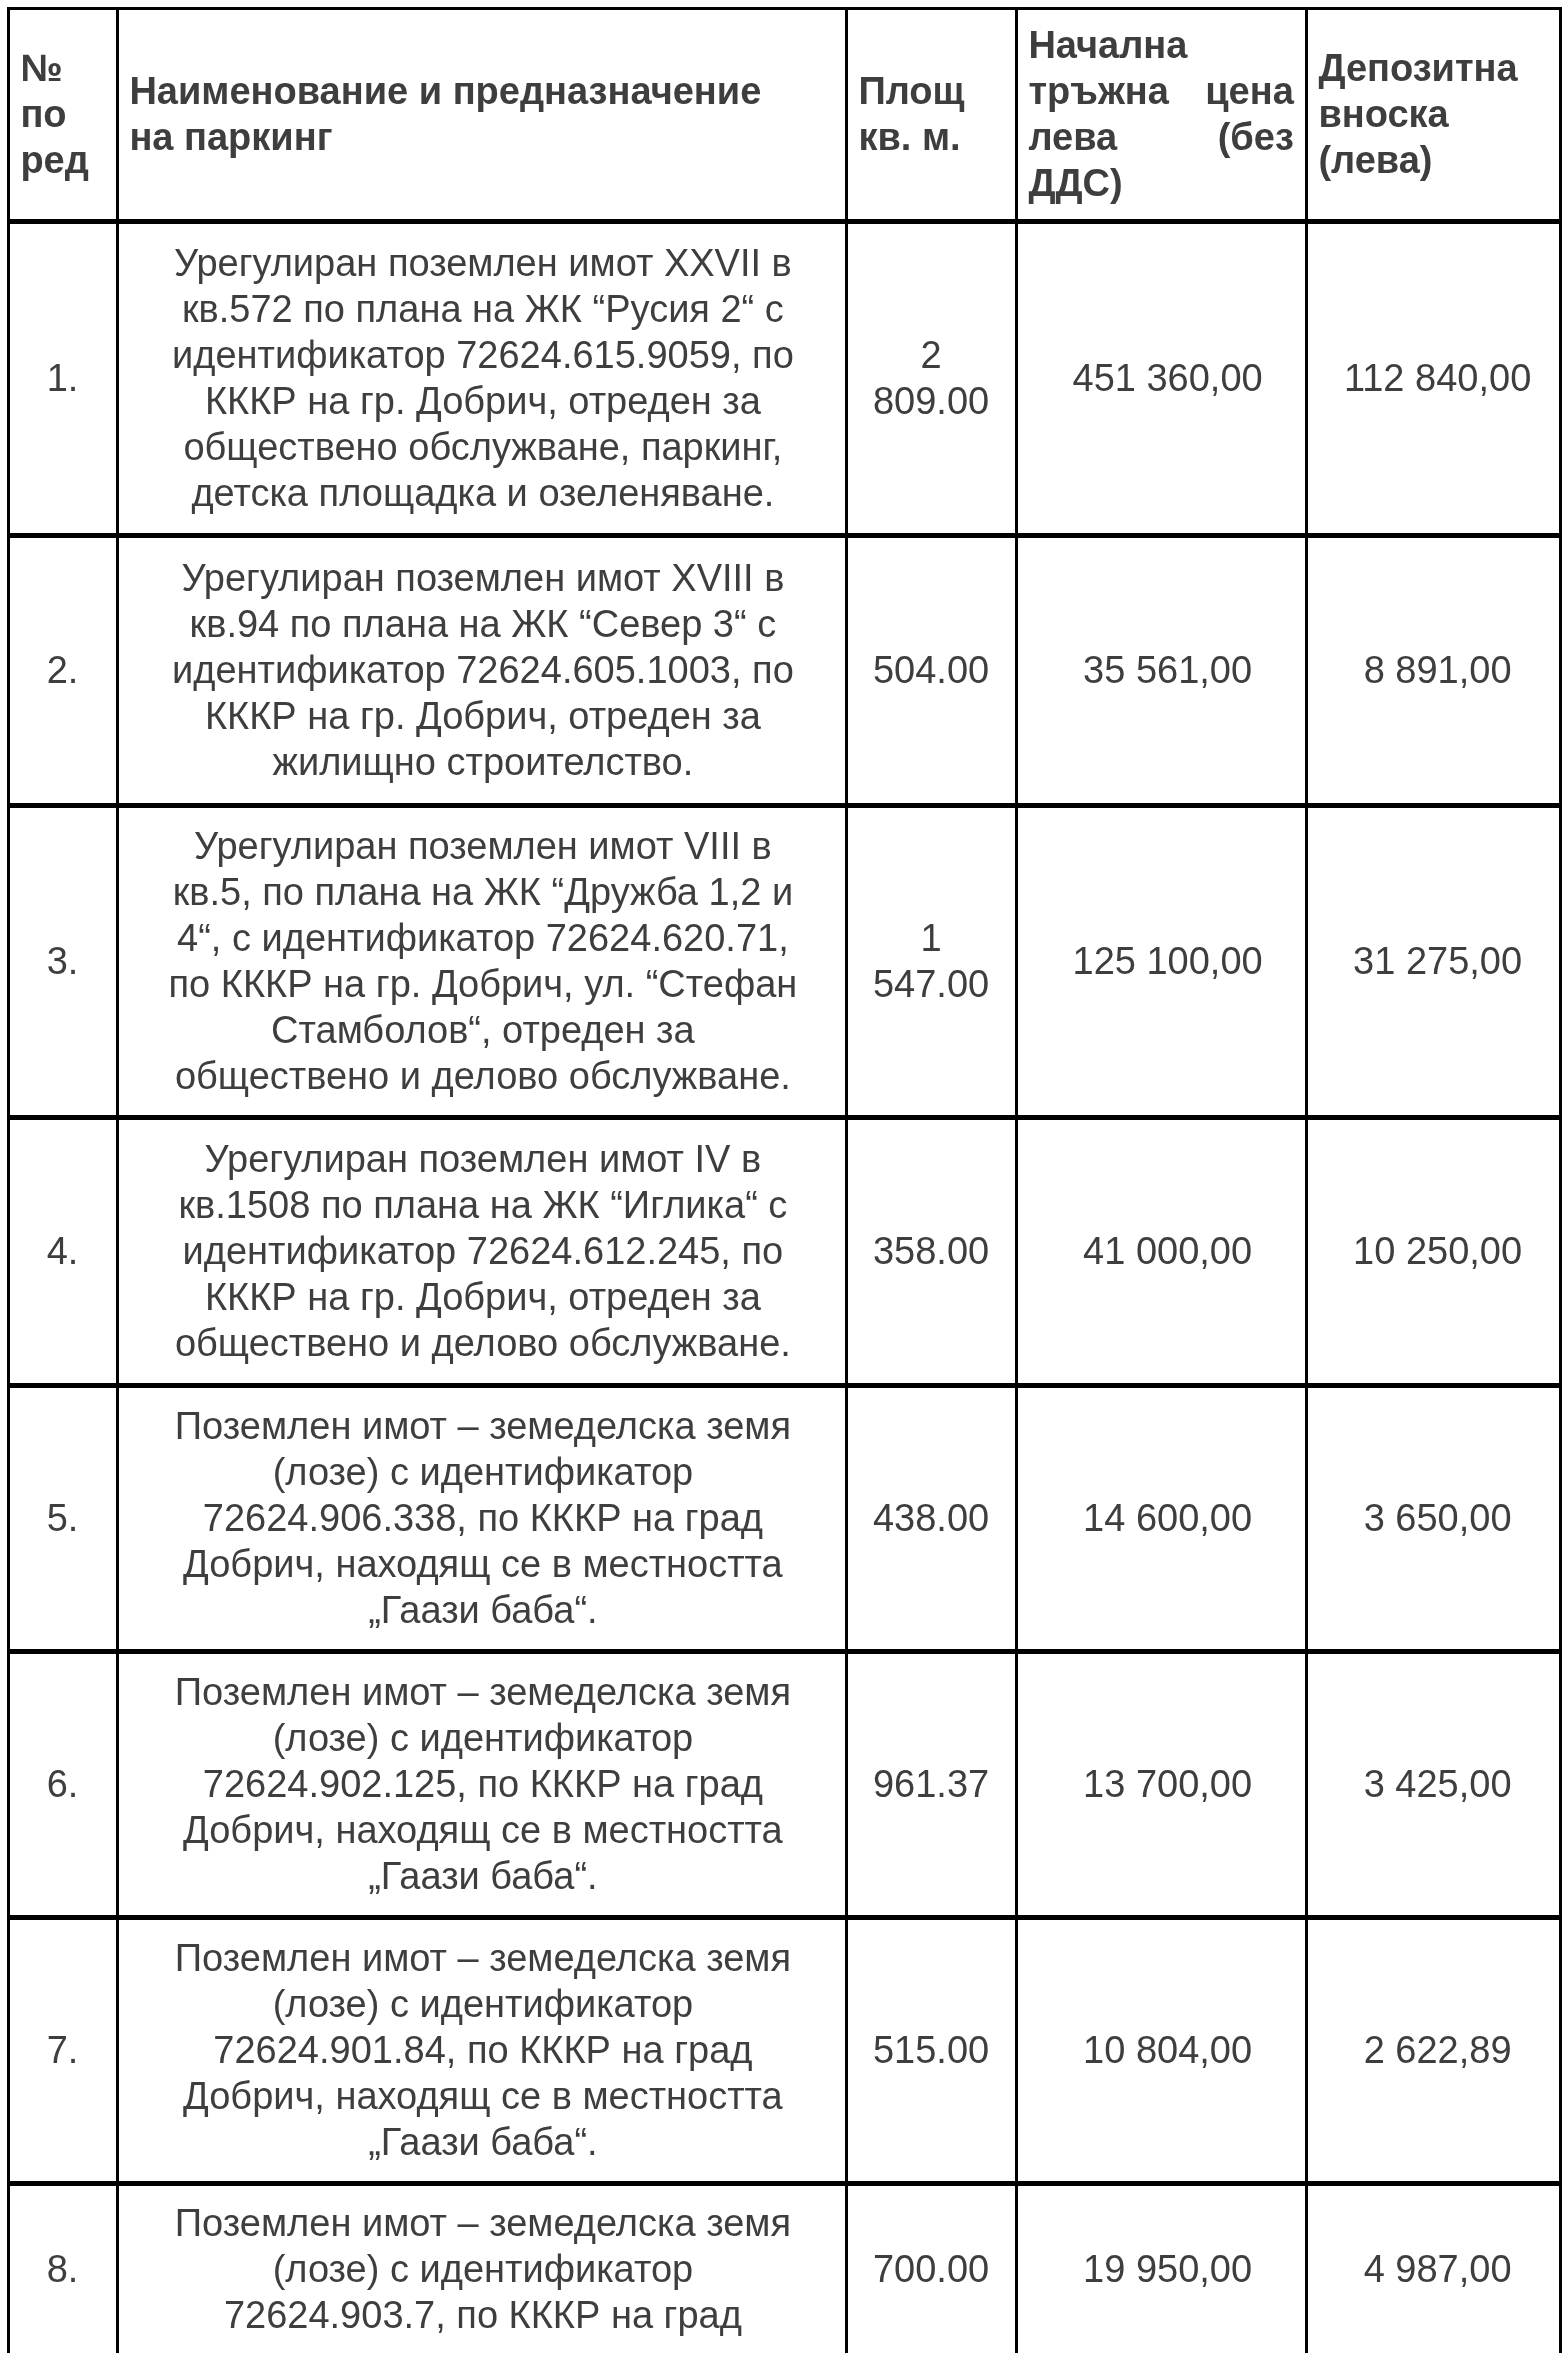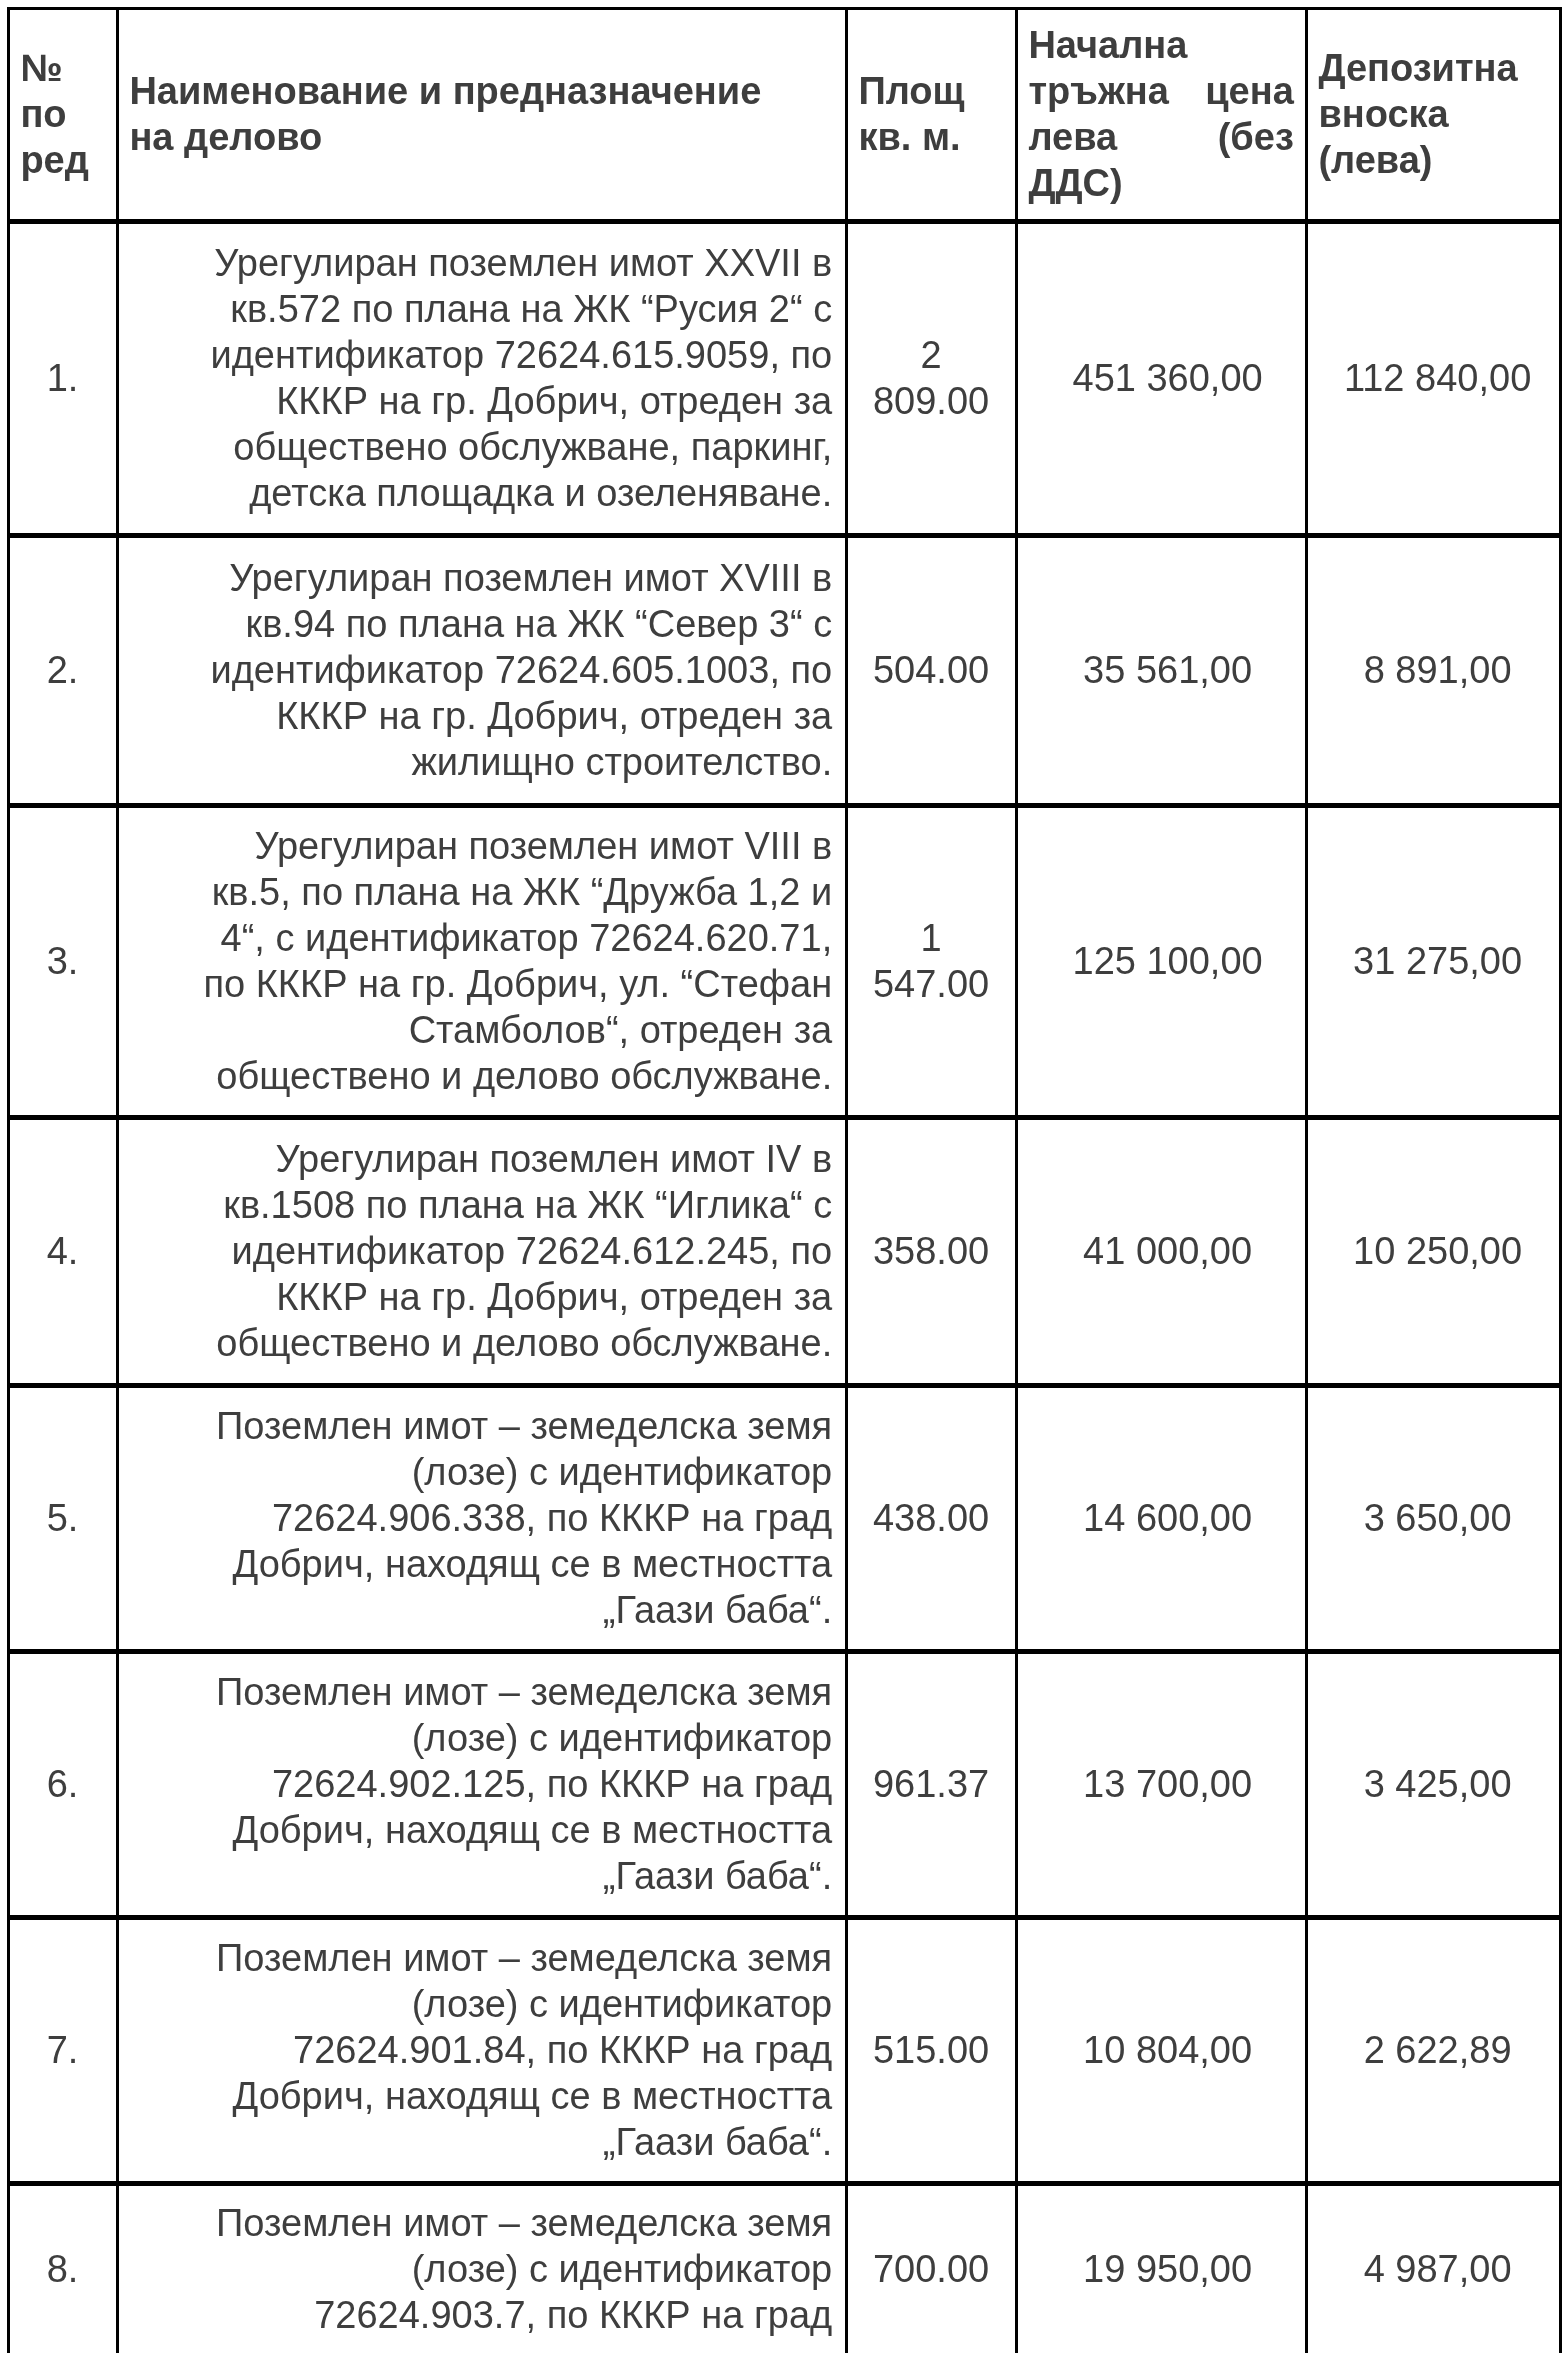--- a/index.html
+++ b/index.html
@@ -43,21 +43,21 @@
   th {
     font-weight: bold;
     text-align: left;
   }
   th.justify-cell {
     text-align: justify;
     text-align-last: justify;
   }
 
   td.num-cell     { text-align: center; padding-left: 3.3px; padding-right: 3.3px; }
-  td.desc-cell    { text-align: right; padding-left: 15px; padding-right: 12.4px; }
+  td.desc-cell    { text-align: center; padding-left: 15px; padding-right: 12.4px; }
   td.area-cell    { text-align: center; padding-left: 5px; padding-right: 5px; }
   td.price-cell   { text-align: center; padding-left: 18px; padding-right: 5px; }
   td.deposit-cell { text-align: center; padding-left: 14px; padding-right: 5px; }
 
   tr.hdr { height: 213px; }
   tr.r0  { height: 314px; }
   tr.r1  { height: 270px; }
   tr.r2  { height: 312px; }
   tr.r3  { height: 268px; }
   tr.r4  { height: 266px; }
@@ -75,21 +75,21 @@
       <col class="c3">
       <col class="c4">
       <col class="c5">
   </colgroup>
   <tbody>
       <tr class="header-row hdr">
     <th>№
 по
 ред</th>
     <th>Наименование и предназначение
-на делово</th>
+на паркинг</th>
     <th>Площ
 кв. м.</th>
     <th class="justify-cell">Начална
 тръжна цена
 лева (без
 ДДС)</th>
     <th>Депозитна
 вноска
 (лева)</th>
   </tr>

